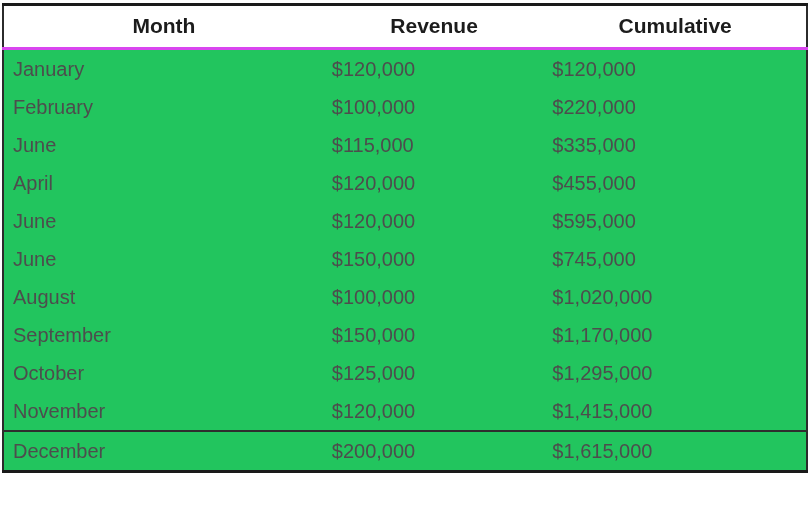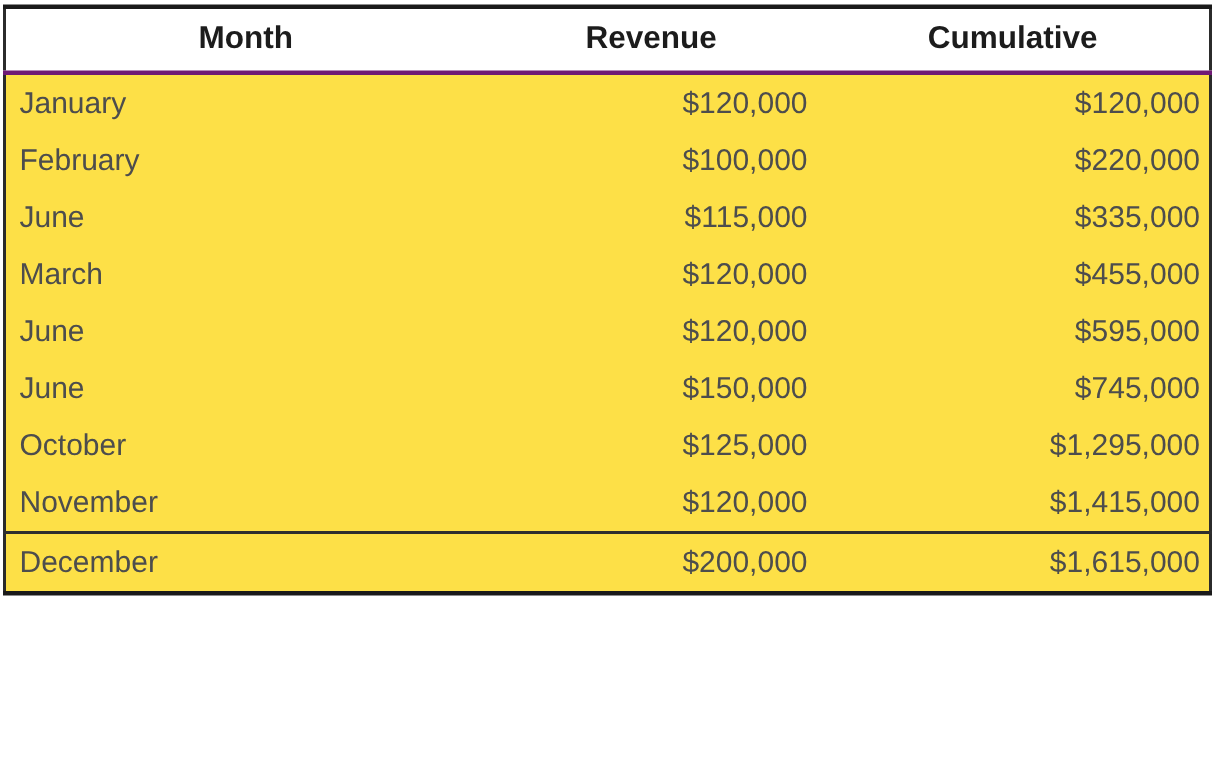--- a/index.html
+++ b/index.html
@@ -37,43 +37,42 @@
     border-right: 2px solid #2b2b2b;
     border-bottom: 3px solid #1a1a1a;
   }
 
   thead th {
     font-size: 21px;
     font-weight: bold;
     color: #1c1c1c;
     text-align: center;
     padding: 8px 10px 9px 10px;
-    border-bottom: 3px solid #701a75;
+    border-bottom: 3px solid #d946ef;
     background: #ffffff;
     white-space: nowrap;
   }
 
   tbody td {
     font-size: 20px;
     font-weight: normal;
     color: #4d4d4d;
     padding: 6px 6px 6px 8px;
     height: 26px;
-    background: #fde047;
+    background: #22c55e;
     white-space: nowrap;
     border: none;
   }
 
   tbody td.col-month {
     text-align: left;
     padding-left: 9px;
   }
   tbody td.col-revenue,
   tbody td.col-cumulative {
-    text-align: right;
     padding-right: 6px;
   }
 
   
   tbody tr.last-row td {
     border-top: 2px solid #2e2e2e;
     margin-left: 13px;
   }
 
   col.c-month { width: 320px; }
@@ -107,33 +106,43 @@
           <td class="col-month">February</td>
           <td class="col-revenue">$100,000</td>
           <td class="col-cumulative">$220,000</td>
         </tr>
         <tr>
           <td class="col-month">June</td>
           <td class="col-revenue">$115,000</td>
           <td class="col-cumulative">$335,000</td>
         </tr>
         <tr>
-          <td class="col-month">March</td>
+          <td class="col-month">April</td>
           <td class="col-revenue">$120,000</td>
           <td class="col-cumulative">$455,000</td>
         </tr>
         <tr>
           <td class="col-month">June</td>
           <td class="col-revenue">$120,000</td>
           <td class="col-cumulative">$595,000</td>
         </tr>
         <tr>
           <td class="col-month">June</td>
           <td class="col-revenue">$150,000</td>
           <td class="col-cumulative">$745,000</td>
+        </tr>
+        <tr>
+          <td class="col-month">August</td>
+          <td class="col-revenue">$100,000</td>
+          <td class="col-cumulative">$1,020,000</td>
+        </tr>
+        <tr>
+          <td class="col-month">September</td>
+          <td class="col-revenue">$150,000</td>
+          <td class="col-cumulative">$1,170,000</td>
         </tr>
         <tr>
           <td class="col-month">October</td>
           <td class="col-revenue">$125,000</td>
           <td class="col-cumulative">$1,295,000</td>
         </tr>
         <tr>
           <td class="col-month">November</td>
           <td class="col-revenue">$120,000</td>
           <td class="col-cumulative">$1,415,000</td>

